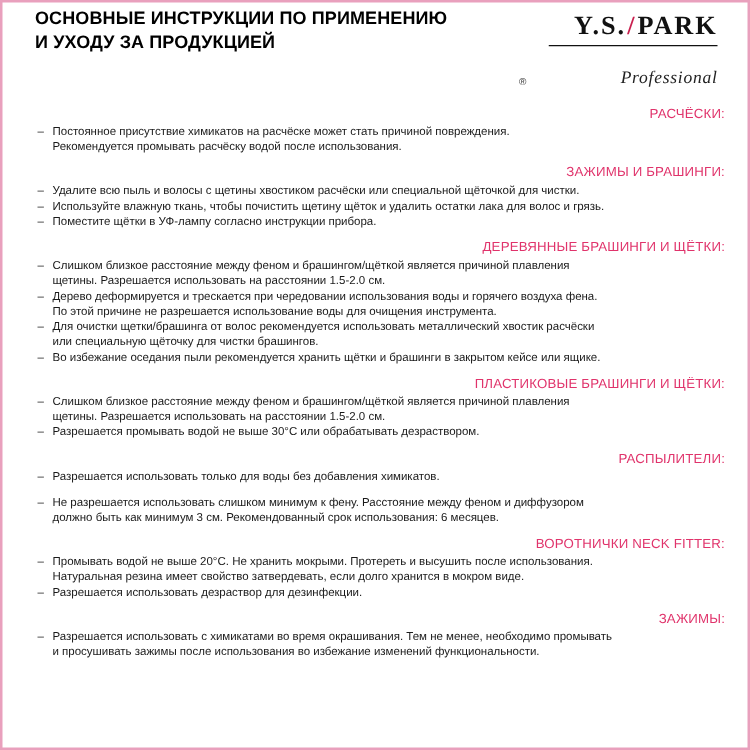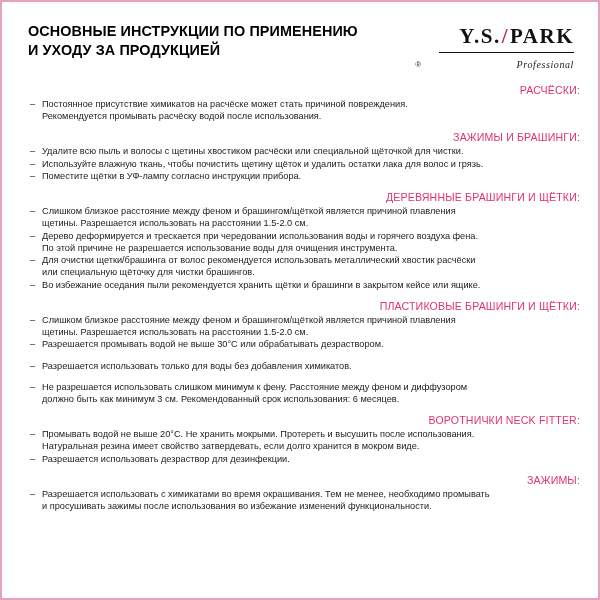--- a/index.html
+++ b/index.html
@@ -18,21 +18,21 @@
     width: 600px;
     height: 600px;
     box-sizing: border-box;
     border: 2px solid #e9a0bd;
     background: #ffffff;
     overflow: hidden;
   }
   .inner {
     position: absolute;
     left: 0; top: 0; right: 0; bottom: 0;
-    padding: 20px 18px 10px 26px;
+    padding: 4px 18px 10px 26px;
     box-sizing: border-box;
   }
   
   .header {
     display: flex;
     align-items: flex-start;
     justify-content: space-between;
     margin-bottom: 14px;
   }
   .title {
@@ -61,24 +61,24 @@
   }
   .brand-slash {
     display: inline-block;
     color: #c9204f;
     font-weight: bold;
     padding: 0 1px;
   }
   .brand-sub {
     font-family: "Liberation Serif", serif;
     font-style: italic;
-    font-size: 10px;
+    font-size: 14px;
     color: #222222;
     letter-spacing: 0.6px;
-    margin-top: 6px;
+    margin-top: 18px;
   }
   .brand-rule {
     height: 1px;
     background: #111111;
     margin: 3px 0 2px 0;
     width: 100%;
   }
   .brand-mark {
     position: absolute;
     left: -24px;
@@ -202,20 +202,21 @@
           <div class="bullet">
             <span class="dash"></span>
             <span class="btext">щетины. Разрешается использовать на расстоянии 1.5-2.0 см.</span>
           </div>
           <div class="bullet">
             <span class="dash">–</span>
             <span class="btext">Разрешается промывать водой не выше 30°С или обрабатывать дезраствором.</span>
           </div>
         </div>
         <div class="section">
+          <div class="sec-title">РАСПЫЛИТЕЛИ:</div>
           <div class="bullet">
             <span class="dash">–</span>
             <span class="btext">Разрешается использовать только для воды без добавления химикатов.</span>
           </div>
         </div>
         <div class="section">
           <div class="bullet">
             <span class="dash">–</span>
             <span class="btext">Не разрешается использовать слишком минимум к фену. Расстояние между феном и диффузором</span>
           </div>

